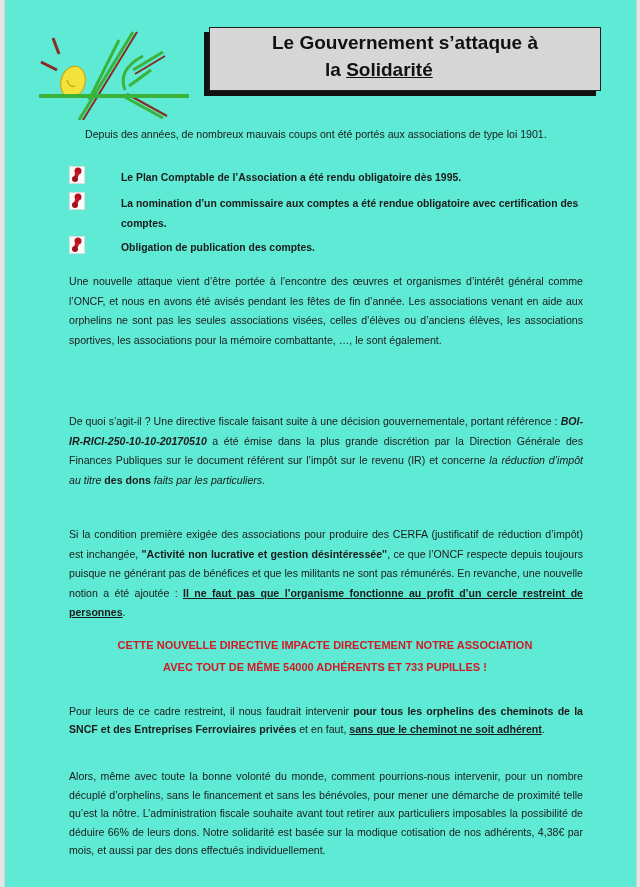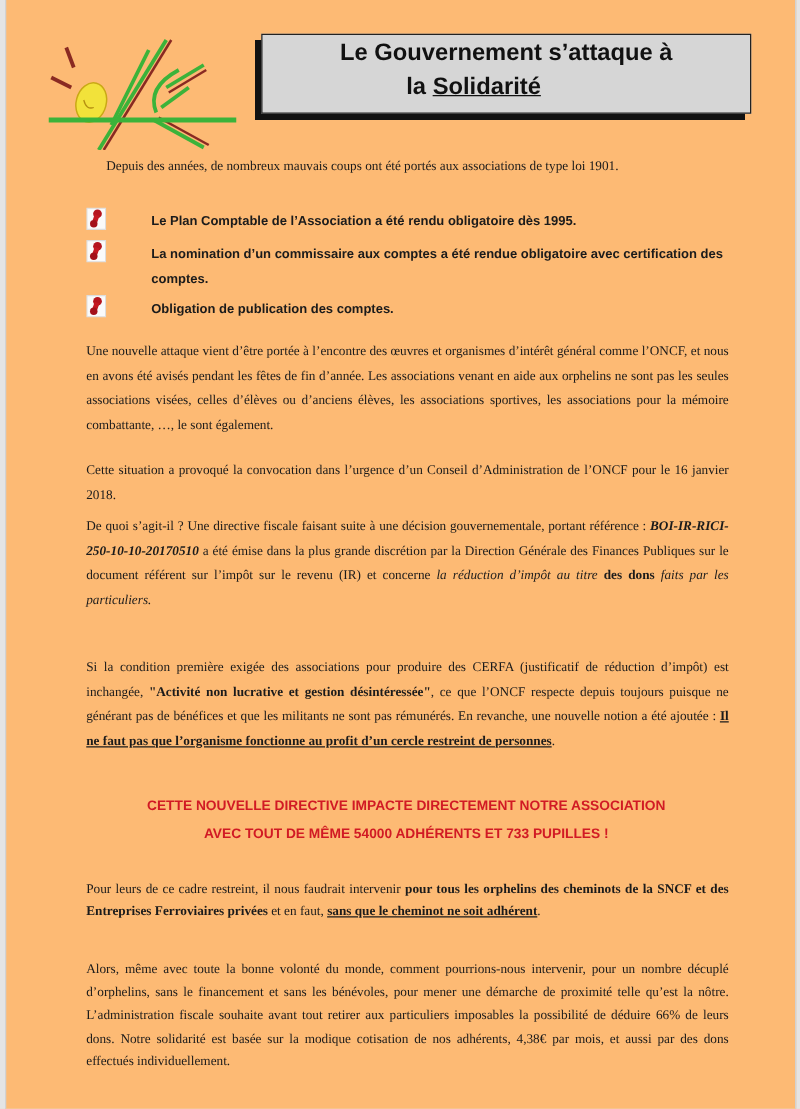--- a/index.html
+++ b/index.html
@@ -13,21 +13,21 @@
       overflow: hidden;
       position: relative;
       font-family: "Liberation Sans", sans-serif;
     }
     .page {
       position: absolute;
       left: 4px;
       top: 0;
       width: 631px;
       height: 887px;
-      background: #fdba74;
+      background: #5eead4;
       border-left: 1px solid #d2d2d2;
       border-right: 1px solid #d2d2d2;
     }
     .logo {
       position: absolute;
       left: 28px;
       top: 20px;
       width: 160px;
       height: 100px;
     }
@@ -60,21 +60,21 @@
       position: absolute;
       left: 115px;
       top: 31px;
     }
     .title-line2 .u { text-decoration: underline; }
 
     .text {
       position: absolute;
       left: 64px;
       width: 514px;
-      font-family: Liberation Serif, serif;
+      font-family: Liberation Sans, sans-serif;
       font-size: 10.6px;
       color: #1b1b1b;
       line-height: 19.5px;
       text-align: justify;
     }
     .intro {
       left: 80px;
       top: 124px;
       width: 480px;
       line-height: 20px;
@@ -182,21 +182,20 @@
       <rect x="0.5" y="0.5" width="15" height="17" fill="#fafafa" stroke="#ddd"></rect>
       <circle cx="9" cy="5" r="3.5" fill="#b5141e"></circle>
       <rect x="6" y="6" width="4" height="5" fill="#c41822" transform="rotate(20 8 8)"></rect>
       <circle cx="6" cy="13" r="3" fill="#a3101a"></circle>
     </svg>
     <div class="bullet-text">Obligation de publication des comptes.</div>
   </div>
 
   <div class="text" style="top:272px;">Une nouvelle attaque vient d’être portée à l’encontre des œuvres et organismes d’intérêt général comme l’ONCF, et nous en avons été avisés pendant les fêtes de fin d’année. Les associations venant en aide aux orphelins ne sont pas les seules associations visées, celles d’élèves ou d’anciens élèves, les associations sportives, les associations pour la mémoire combattante, …, le sont également.</div>
 
-  <div class="text" style="top:367px;">Cette situation a provoqué la convocation dans l’urgence d’un Conseil d’Administration de l’ONCF pour le 16 janvier 2018.</div>
 
   <div class="text" style="top:412px;">
     <span>De quoi s’agit-il ? Une directive fiscale faisant suite à une décision gouvernementale, portant référence : </span><span class="b i">BOI-IR-RICI-250-10-10-20170510</span><span> a été émise dans la plus grande discrétion par la Direction Générale des Finances Publiques sur le document référent sur l’impôt sur le revenu (IR) et concerne </span><span class="i">la réduction d’impôt au titre </span><span class="b">des dons</span><span class="i"> faits par les particuliers.</span>
   </div>
 
   <div class="text" style="top:525px;">
     <span>Si la condition première exigée des associations pour produire des CERFA (justificatif de réduction d’impôt) est inchangée, </span><span class="b">"Activité non lucrative et gestion désintéressée"</span><span>, ce que l’ONCF respecte depuis toujours puisque ne générant pas de bénéfices et que les militants ne sont pas rémunérés. En revanche, une nouvelle notion a été ajoutée : </span><span class="b u">Il ne faut pas que l’organisme fonctionne au profit d’un cercle restreint de personnes</span><span>.</span>
   </div>
 
   <div class="red-block">

